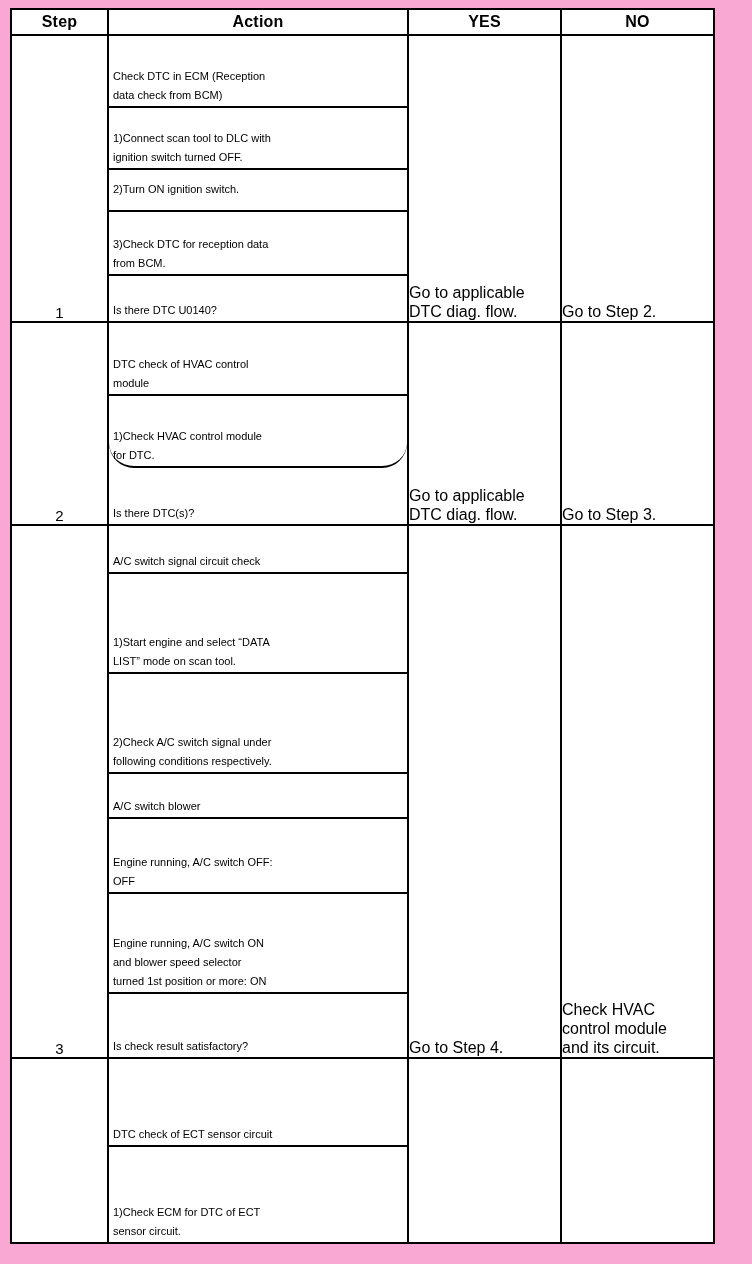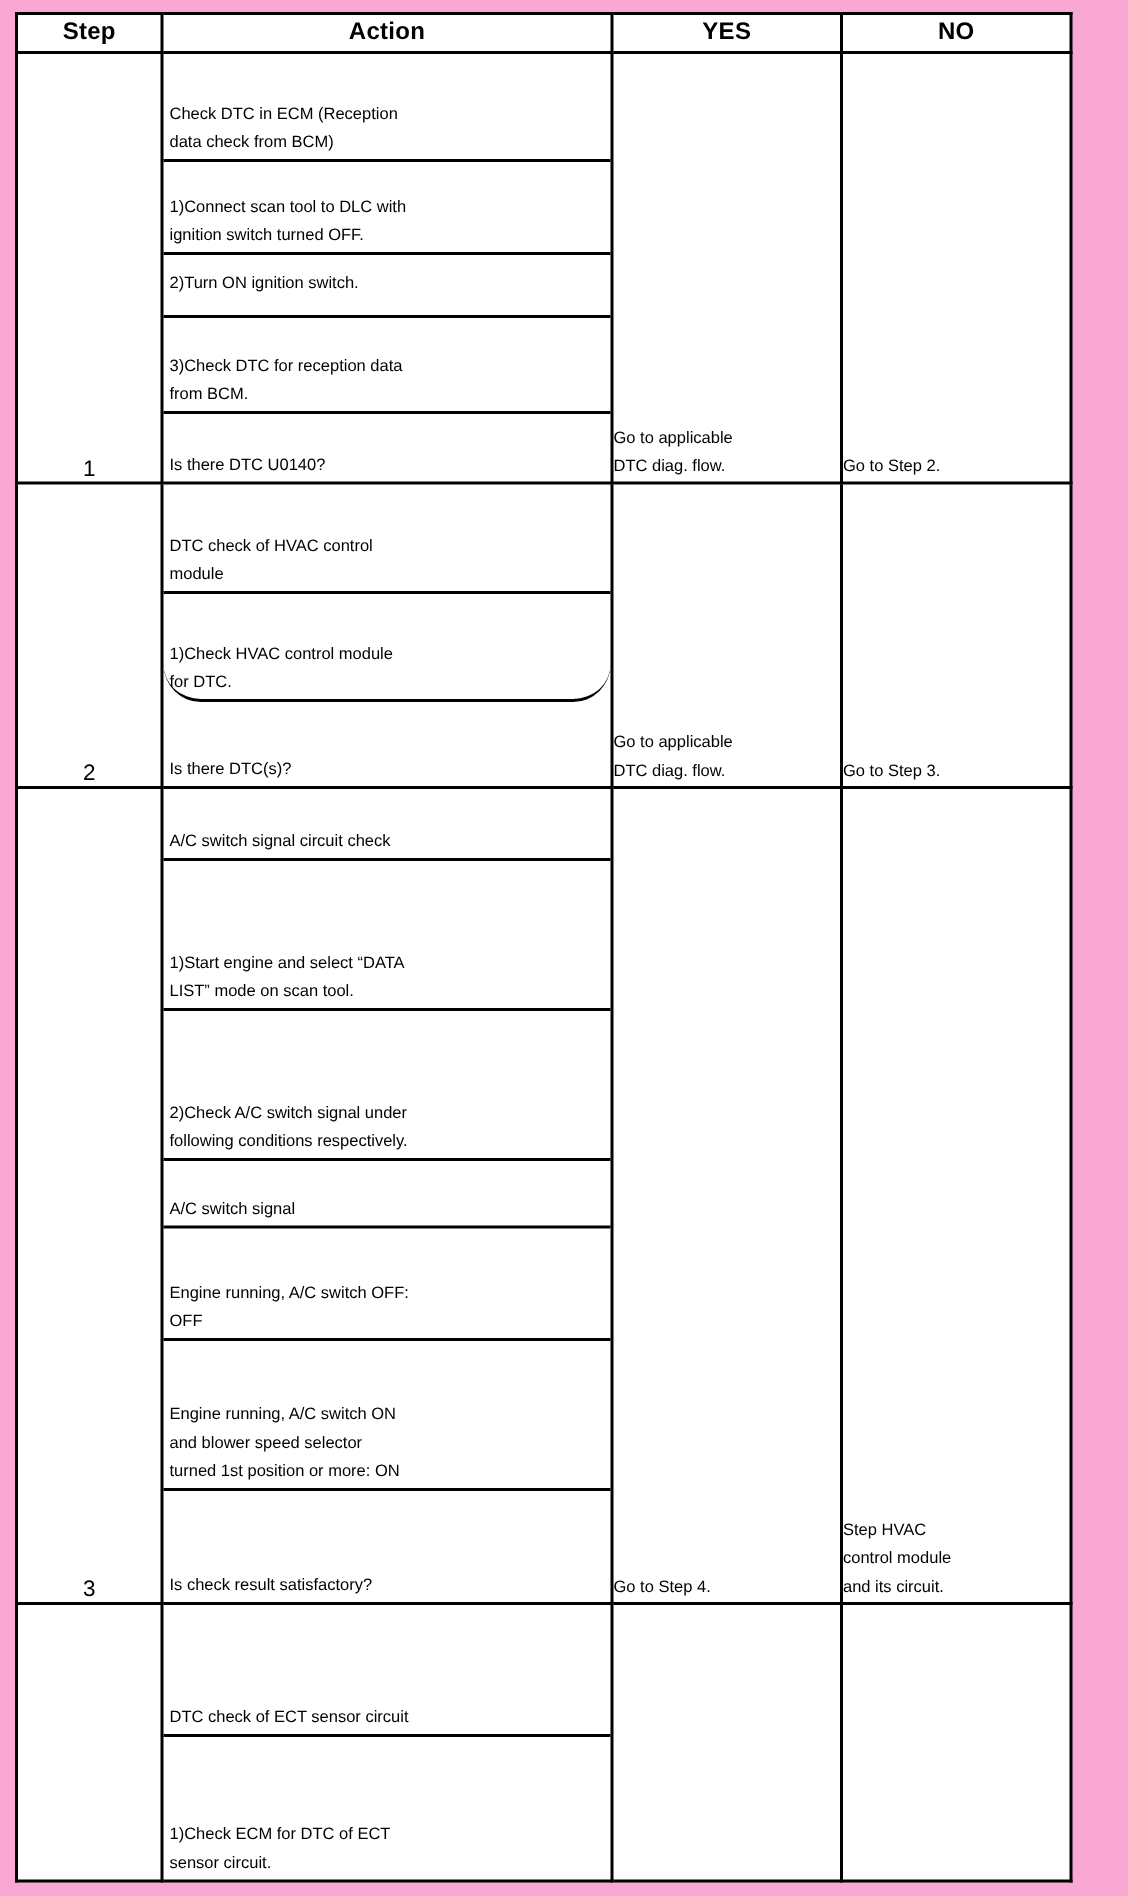--- a/index.html
+++ b/index.html
@@ -63,21 +63,21 @@
     padding:0 2px 1px 4px;
     font-size:11px;
     line-height:19px;
   }
   .subbox:last-child{border-bottom:none;}
   .subbox p{margin:0;white-space:pre-line;}
 
   
   .ans-cell{
     vertical-align:bottom;
-    font-size:11px;
+    font-size:16px;
     line-height:19px;
     padding:0 2px 2px 4px;
     white-space:pre-line;
   }
 </style>
 </head>
 <body>
 
 <div class="sheet">
 
@@ -155,38 +155,38 @@
               </div>
               <div class="subbox" style="height: 100px;">
                 <p>1)Start engine and select “DATA
 LIST” mode on scan tool.</p>
               </div>
               <div class="subbox" style="height: 100px;">
                 <p>2)Check A/C switch signal under
 following conditions respectively.</p>
               </div>
               <div class="subbox" style="height: 45px;">
-                <p>A/C switch signal</p>
+                <p>A/C switch blower</p>
               </div>
               <div class="subbox" style="height: 75px;">
                 <p>Engine running, A/C switch OFF:
 OFF</p>
               </div>
               <div class="subbox" style="height: 100px;">
                 <p>Engine running, A/C switch ON
 and blower speed selector
 turned 1st position or more: ON</p>
               </div>
-              <div class="subbox" style="height: 74px;">
+              <div class="subbox" style="height: 63px;">
                 <p>Is check result satisfactory?</p>
               </div>
             </div>
           </td>
           <td class="ans-cell">Go to Step 4.</td>
-          <td class="ans-cell">Step HVAC
+          <td class="ans-cell">Check HVAC
 control module
 and its circuit.</td>
         </tr>
         <tr>
           <td class="step-cell"></td>
           <td class="action-cell">
             <div class="subbox-stack">
               <div class="subbox" style="height: 88px;">
                 <p>DTC check of ECT sensor circuit</p>
               </div>

